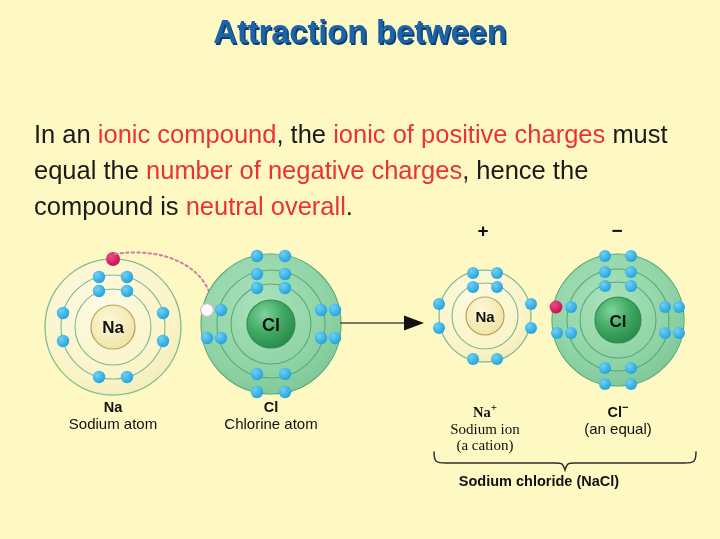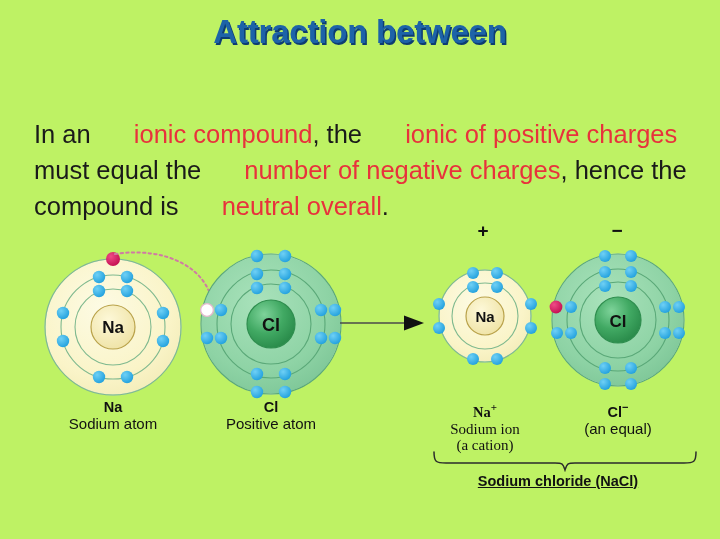--- a/index.html
+++ b/index.html
@@ -4,21 +4,21 @@
 <style>
   html, body {
     margin: 0;
     padding: 0;
     background: #ffffff;
   }
   #page {
     position: relative;
     width: 720px;
     height: 539px;
-    background: #bef264;
+    background: #fef9c3;
     overflow: hidden;
     font-family: "Liberation Sans", sans-serif;
   }
 
   
   #title-block {
     position: absolute;
     top: 12px;
     left: 0;
     width: 720px;
@@ -38,21 +38,21 @@
   #paragraph {
     position: absolute;
     top: 116px;
     left: 34px;
     width: 660px;
     font-size: 25.5px;
     line-height: 36px;
     color: #1a1a1a;
     font-family: "Liberation Sans", sans-serif;
   }
-  #paragraph .hl { color: #e8323c; margin-left: 36px; }
+  #paragraph .hl { color: #e8323c; }
 
   
   #figure {
     position: absolute;
     top: 222px;
     left: 0;
     width: 720px;
     height: 317px;
   }
 
@@ -89,29 +89,28 @@
     font-size: 15px;
     line-height: 16px;
   }
   .lbl .sup {
     font-size: 11px;
     vertical-align: super;
   }
 
   #compound-label {
     position: absolute;
-    left: 423px;
+    left: 404px;
     top: 473px;
     width: 270px;
     text-align: center;
     font-family: "Liberation Sans", sans-serif;
     font-weight: bold;
     font-size: 14.5px;
     color: #111111;
-    text-decoration: underline;
   }
 </style>
 </head>
 <body>
 
 <div id="page">
 
   <div id="title-block">
     <div class="title-line">Attraction between</div>
   </div>
@@ -269,21 +268,21 @@
       <circle cx="9" cy="63" r="6.4" fill="url(#eRed)"></circle>
     </svg>
 
     <div class="lbl" style="left:43px; top:177px; width:140px;">
       <span class="sym">Na</span>
       <span class="nm">Sodium atom</span>
     </div>
 
     <div class="lbl" style="left:201px; top:177px; width:140px;">
       <span class="sym">Cl</span>
-      <span class="nm">Positive atom</span>
+      <span class="nm">Chlorine atom</span>
     </div>
 
     <div class="lbl" style="left:420px; top:177px; width:130px;font-family:Liberation Serif, serif;">
       <span class="sym"><span>Na</span><span class="sup">+</span></span>
       <span class="nm">Sodium ion</span>
       <span class="nm">(a cation)</span>
     </div>
 
     <div class="lbl" style="left:553px; top:177px; width:130px;">
       <span class="sym"><span>Cl</span><span class="sup">−</span></span>

